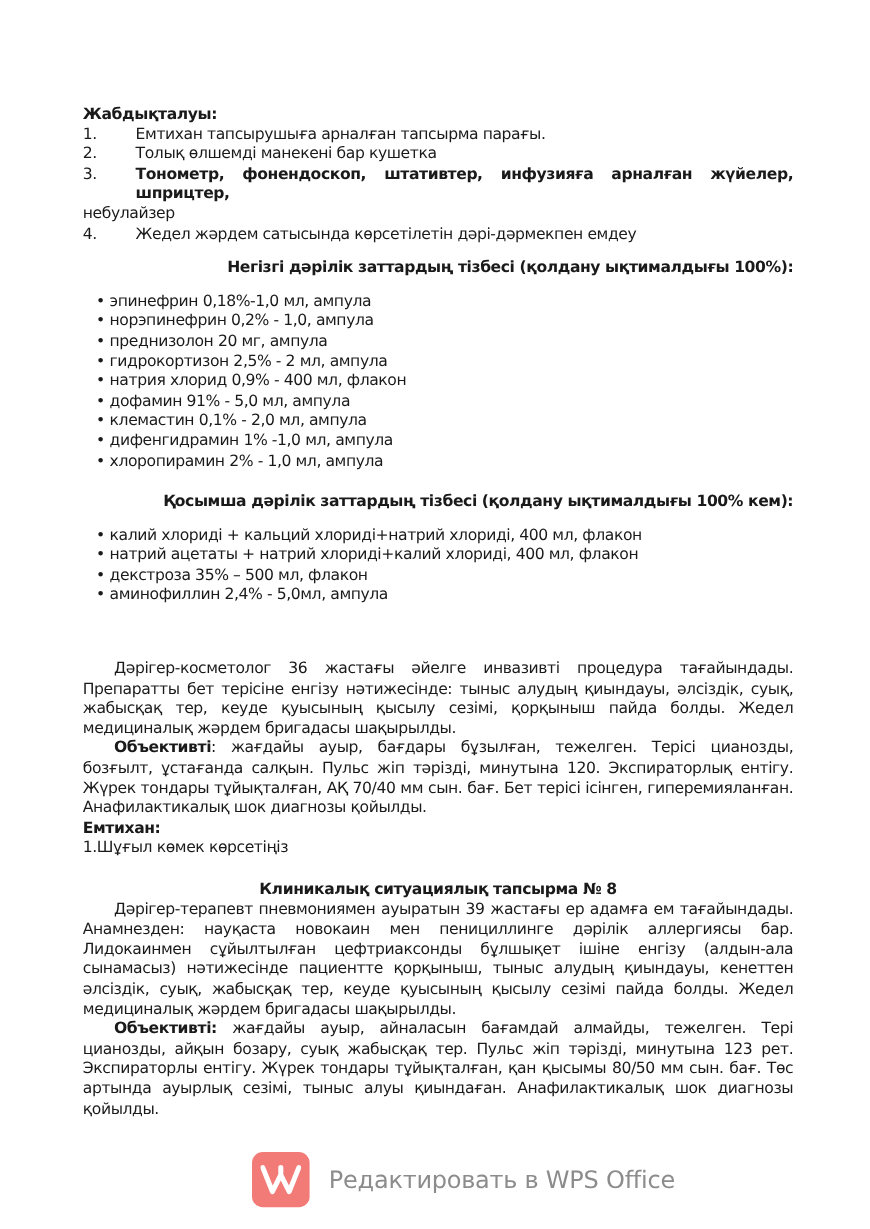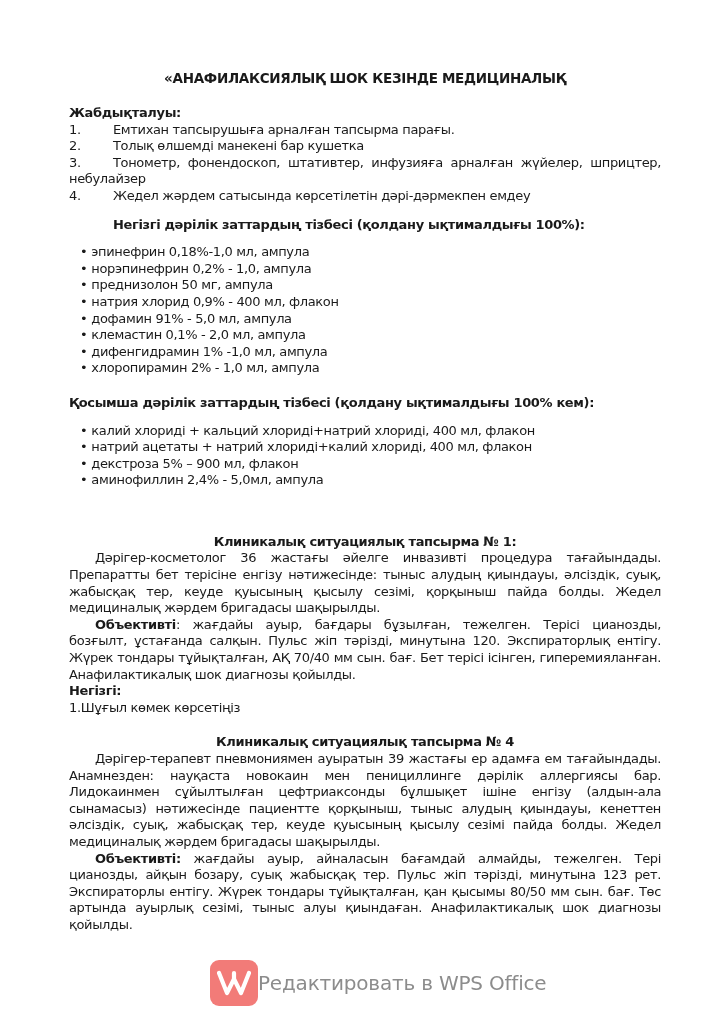--- a/index.html
+++ b/index.html
@@ -19,54 +19,53 @@
     }
     .title {
       text-align: center; font-weight: bold; font-size: 13.5px; line-height: 17px;
       margin: 0 0 18px 0; letter-spacing: -0.3px;
     }
     .b { font-weight: bold; margin-top: 37px; }
     .section-label { font-weight: bold; margin: 0; }
     .num-row { display: flex; }
     .num-row .n { width: 44px; flex: 0 0 44px; }
     .num-row .t { flex: 1; }
-    .justify { text-align: justify; text-align-last: left; }
+    .justify { text-align: justify; text-align-last: left; font-weight: bold; }
     .sub-heading {
-      font-weight: bold; margin: 10px 0 0 0; padding-left: 44px;
+      font-weight: bold; margin: 10px 0 0 0; padding-left: 44px; text-align: right;
     }
     .sub-heading.center { padding-left: 0; }
     ul.bul { list-style: none; margin: 11px; padding: 0; }
     ul.bul li { margin: 0; padding: 0; }
     ul.bul li::before { content: "\2022"; margin-right: 4px; }
     .spacer-l { height: 34px; }
     .case-title { text-align: center; font-weight: bold; }
     .para { text-align: justify; text-indent: 26px; margin: 0; }
     .para.last-left { text-align-last: left; }
     .task-label { font-weight: bold; }
     .wps-banner {
       position: absolute; left: 210px; top: 958px; height: 50px;
-      display: flex; align-items: center; 
+      display: flex; align-items: center; gap: 16px;
     }
     .wps-logo {
       width: 48px; height: 46px; border-radius: 9px; background: #f27b78;
       display: flex; align-items: center; justify-content: center;
     }
     .wps-text {
       font-family: "DejaVu Sans", "Liberation Sans", sans-serif;
       font-size: 20px; color: #8c8c8c; letter-spacing: -0.2px;
     }
   </style>
 </head>
 <body>
 
 <div class="page">
   <div class="content">
 
     <div class="title">
-      <div>«АНАФИЛАКСИЯЛЫҚ ШОК КЕЗІНДЕ МЕДИЦИНАЛЫҚ</div>
     </div>
 
     <div>
       <div class="section-label">Жабдықталуы:</div>
       <div class="num-row">
         <span class="n">1.</span>
         <span class="t">Емтихан тапсырушыға арналған тапсырма парағы.</span>
       </div>
       <div class="num-row">
         <span class="n">2.</span>
@@ -81,53 +80,53 @@
         <span class="n">4.</span>
         <span class="t">Жедел жәрдем сатысында көрсетілетін дәрі-дәрмекпен емдеу</span>
       </div>
     </div>
 
     <div>
       <div class="sub-heading" style="margin-top:12px;">Негізгі дәрілік заттардың тізбесі (қолдану ықтималдығы 100%):</div>
       <ul class="bul">
         <li>эпинефрин 0,18%-1,0 мл, ампула</li>
         <li>норэпинефрин 0,2% - 1,0, ампула</li>
-        <li>преднизолон 50 мг, ампула</li>
+        <li>преднизолон 20 мг, ампула</li>
+        <li>гидрокортизон 2,5% - 2 мл, ампула</li>
         <li>натрия хлорид 0,9% - 400 мл, флакон</li>
         <li>дофамин 91% - 5,0 мл, ампула</li>
         <li>клемастин 0,1% - 2,0 мл, ампула</li>
         <li>дифенгидрамин 1% -1,0 мл, ампула</li>
         <li>хлоропирамин 2% - 1,0 мл, ампула</li>
       </ul>
     </div>
 
     <div>
       <div class="sub-heading center" style="margin-top:18px;">Қосымша дәрілік заттардың тізбесі (қолдану ықтималдығы 100% кем):</div>
       <ul class="bul">
         <li>калий хлориді + кальций хлориді+натрий хлориді, 400 мл, флакон</li>
         <li>натрий ацетаты + натрий хлориді+калий хлориді, 400 мл, флакон</li>
-        <li>декстроза 5% – 900 мл, флакон</li>
+        <li>декстроза 35% – 500 мл, флакон</li>
         <li>аминофиллин 2,4% - 5,0мл, ампула</li>
       </ul>
     </div>
 
     <div class="spacer-l"></div>
 
     <div>
-      <div class="case-title">Клиникалық ситуациялық тапсырма № 1:</div>
       <p class="para last-left">Дәрігер-косметолог 36 жастағы әйелге инвазивті процедура тағайындады. Препаратты бет терісіне енгізу нәтижесінде: тыныс алудың қиындауы, әлсіздік, суық, жабысқақ тер, кеуде қуысының қысылу сезімі, қорқыныш пайда болды. Жедел медициналық жәрдем бригадасы шақырылды.</p>
       <p class="para last-left"><span class="b">Объективті</span><span>: жағдайы ауыр, бағдары бұзылған, тежелген. Терісі цианозды, бозғылт, ұстағанда салқын. Пульс жіп тәрізді, минутына 120. Экспираторлық ентігу. Жүрек тондары тұйықталған, АҚ 70/40 мм сын. бағ. Бет терісі ісінген, гиперемияланған. Анафилактикалық шок диагнозы қойылды.</span></p>
-      <div class="task-label">Негізгі:</div>
+      <div class="task-label">Емтихан:</div>
       <div>1.Шұғыл көмек көрсетіңіз</div>
     </div>
 
     <div style="height:18px;"></div>
 
     <div>
-      <div class="case-title">Клиникалық ситуациялық тапсырма № 4</div>
+      <div class="case-title">Клиникалық ситуациялық тапсырма № 8</div>
       <p class="para last-left">Дәрігер-терапевт пневмониямен ауыратын 39 жастағы ер адамға ем тағайындады. Анамнезден: науқаста новокаин мен пенициллинге дәрілік аллергиясы бар. Лидокаинмен сұйылтылған цефтриаксонды бұлшықет ішіне енгізу (алдын-ала сынамасыз) нәтижесінде пациентте қорқыныш, тыныс алудың қиындауы, кенеттен әлсіздік, суық, жабысқақ тер, кеуде қуысының қысылу сезімі пайда болды. Жедел медициналық жәрдем бригадасы шақырылды.</p>
       <p class="para last-left"><span class="b">Объективті:</span><span> жағдайы ауыр, айналасын бағамдай алмайды, тежелген. Тері цианозды, айқын бозару, суық жабысқақ тер. Пульс жіп тәрізді, минутына 123 рет. Экспираторлы ентігу. Жүрек тондары тұйықталған, қан қысымы 80/50 мм сын. бағ. Төс артында ауырлық сезімі, тыныс алуы қиындаған. Анафилактикалық шок диагнозы қойылды.</span></p>
     </div>
 
   </div>
 
   <div class="wps-banner">
     <div class="wps-logo">
       <svg width="34" height="26" viewBox="0 0 34 26" aria-hidden="true">
         <path d="M2 3 L10 23 L17 9 L17 3 M17 9 L24 23 L32 3" fill="none" stroke="#ffffff" stroke-width="4.2" stroke-linejoin="round" stroke-linecap="round"></path>

